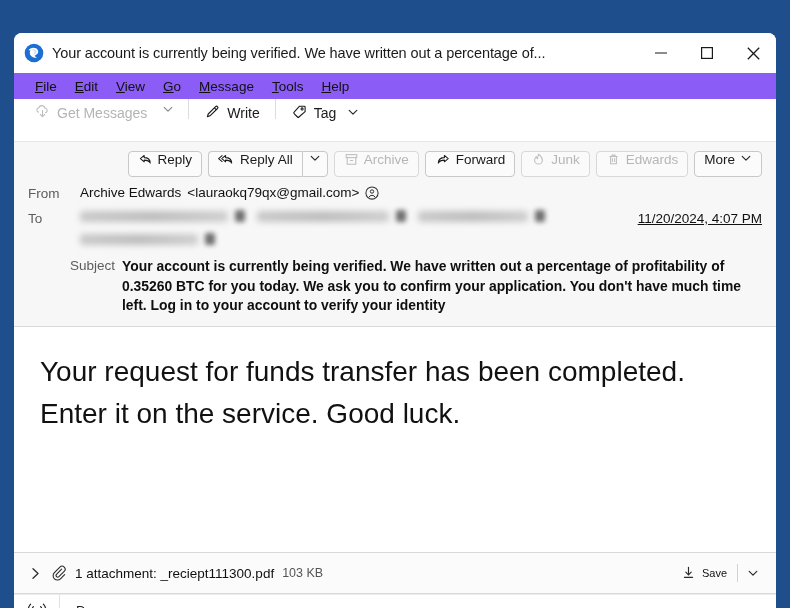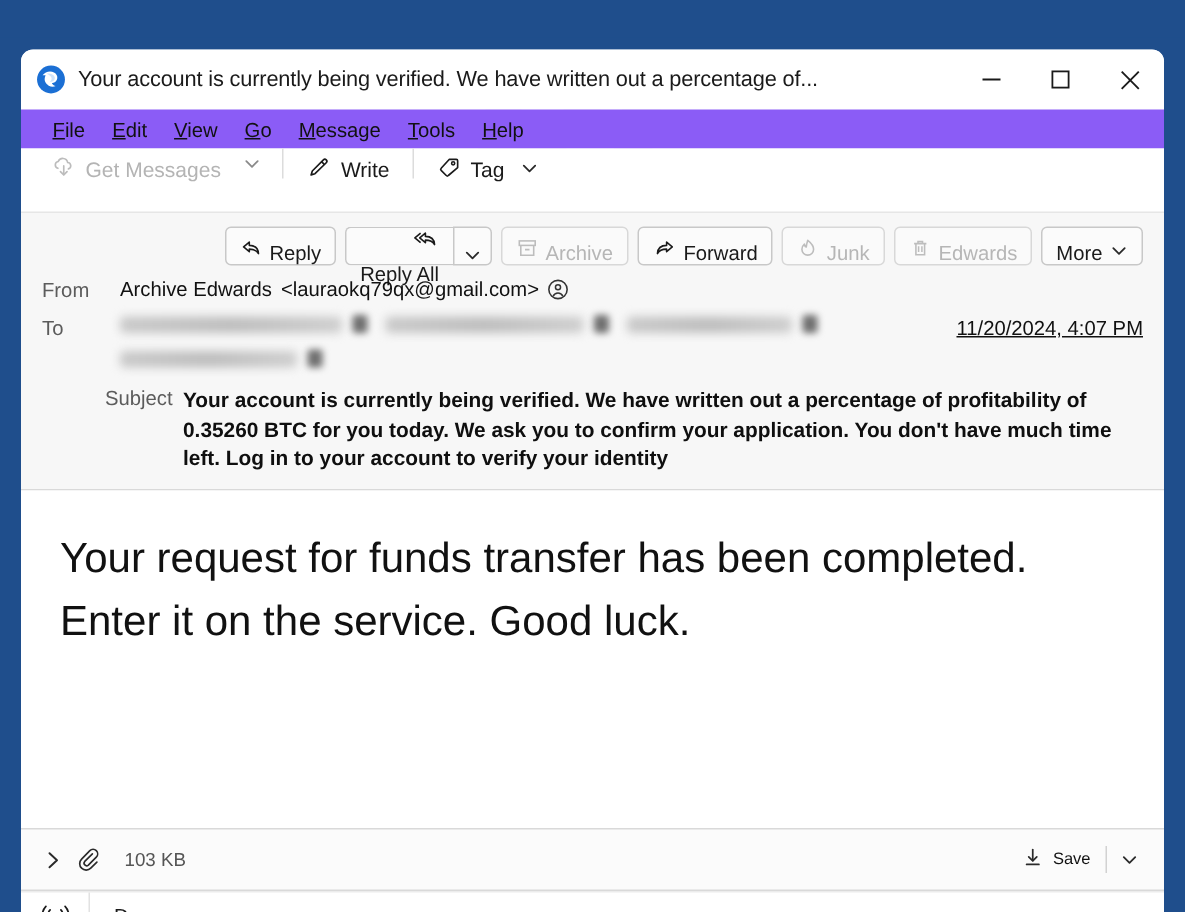--- a/index.html
+++ b/index.html
@@ -179,36 +179,36 @@
   }
 
   #actionrow {
     display: flex;
     align-items: center;
     justify-content: flex-end;
     padding: 9px 14px 4px 14px;
   }
   .act {
     display: flex;
-    align-items: flex-end;
+    align-items: flex-start;
     gap: 5px;
     height: 26px;
     padding: 0 9px;
     margin-left: 6px;
     font-size: 13.5px;
     color: #1a1a1a;
     background: #fbfbfb;
     border: 1px solid #c8c8c8;
     border-radius: 4px;
     box-sizing: border-box;
     white-space: nowrap;
     cursor: default;
   }
   .act.disabled { color: #b6b6b6; border-color: #d8d8d8; background: #fafafa; }
-  .act.grp-left  { border-radius: 4px 0 0 4px; border-right: none; margin-right: 0; flex-direction: column; }
+  .act.grp-left  { border-radius: 4px 0 0 4px; border-right: none; margin-right: 0; }
   .act.grp-right { border-radius: 0 4px 4px 0; margin-left: 0; padding: 0 6px; }
 
   .hdr-row {
     display: flex;
     align-items: flex-start;
     padding: 2px 14px 0 14px;
     font-size: 13.5px;
     justify-content: flex-end;
   }
   .hdr-label {
@@ -552,20 +552,21 @@
       <span id="att-expand">
         <svg width="15" height="15" viewBox="0 0 15 15">
             <path d="M5 2.8 10 7.5 5 12.2" fill="none" stroke="#2a2a2a" stroke-width="1.3" stroke-linecap="round" stroke-linejoin="round"></path>
           </svg>
       </span>
       <span id="att-clip">
         <svg width="16" height="16" viewBox="0 0 16 16">
             <path d="M10.6 4.2 5.5 9.3a1.7 1.7 0 0 0 2.4 2.4l5.3-5.3a3 3 0 0 0-4.3-4.3L3.4 7.7a4.3 4.3 0 0 0 6.1 6.1l4.1-4.1" fill="none" stroke="#2a2a2a" stroke-width="1.1" stroke-linecap="round" stroke-linejoin="round"></path>
           </svg>
       </span>
+      <span id="att-text">1 attachment: _reciept111300.pdf</span>
       <span id="att-size">103 KB</span>
       <span id="att-spacer"></span>
       <span id="att-save">
         <span>
           <svg width="15" height="15" viewBox="0 0 15 15">
               <line x1="7.5" y1="2.4" x2="7.5" y2="9.6" stroke="#2a2a2a" stroke-width="1.15" stroke-linecap="round"></line>
               <path d="M4.8 7.2 7.5 9.9 10.2 7.2" fill="none" stroke="#2a2a2a" stroke-width="1.15" stroke-linecap="round" stroke-linejoin="round"></path>
               <line x1="3.4" y1="12.3" x2="11.6" y2="12.3" stroke="#2a2a2a" stroke-width="1.15" stroke-linecap="round"></line>
             </svg>
         </span>

